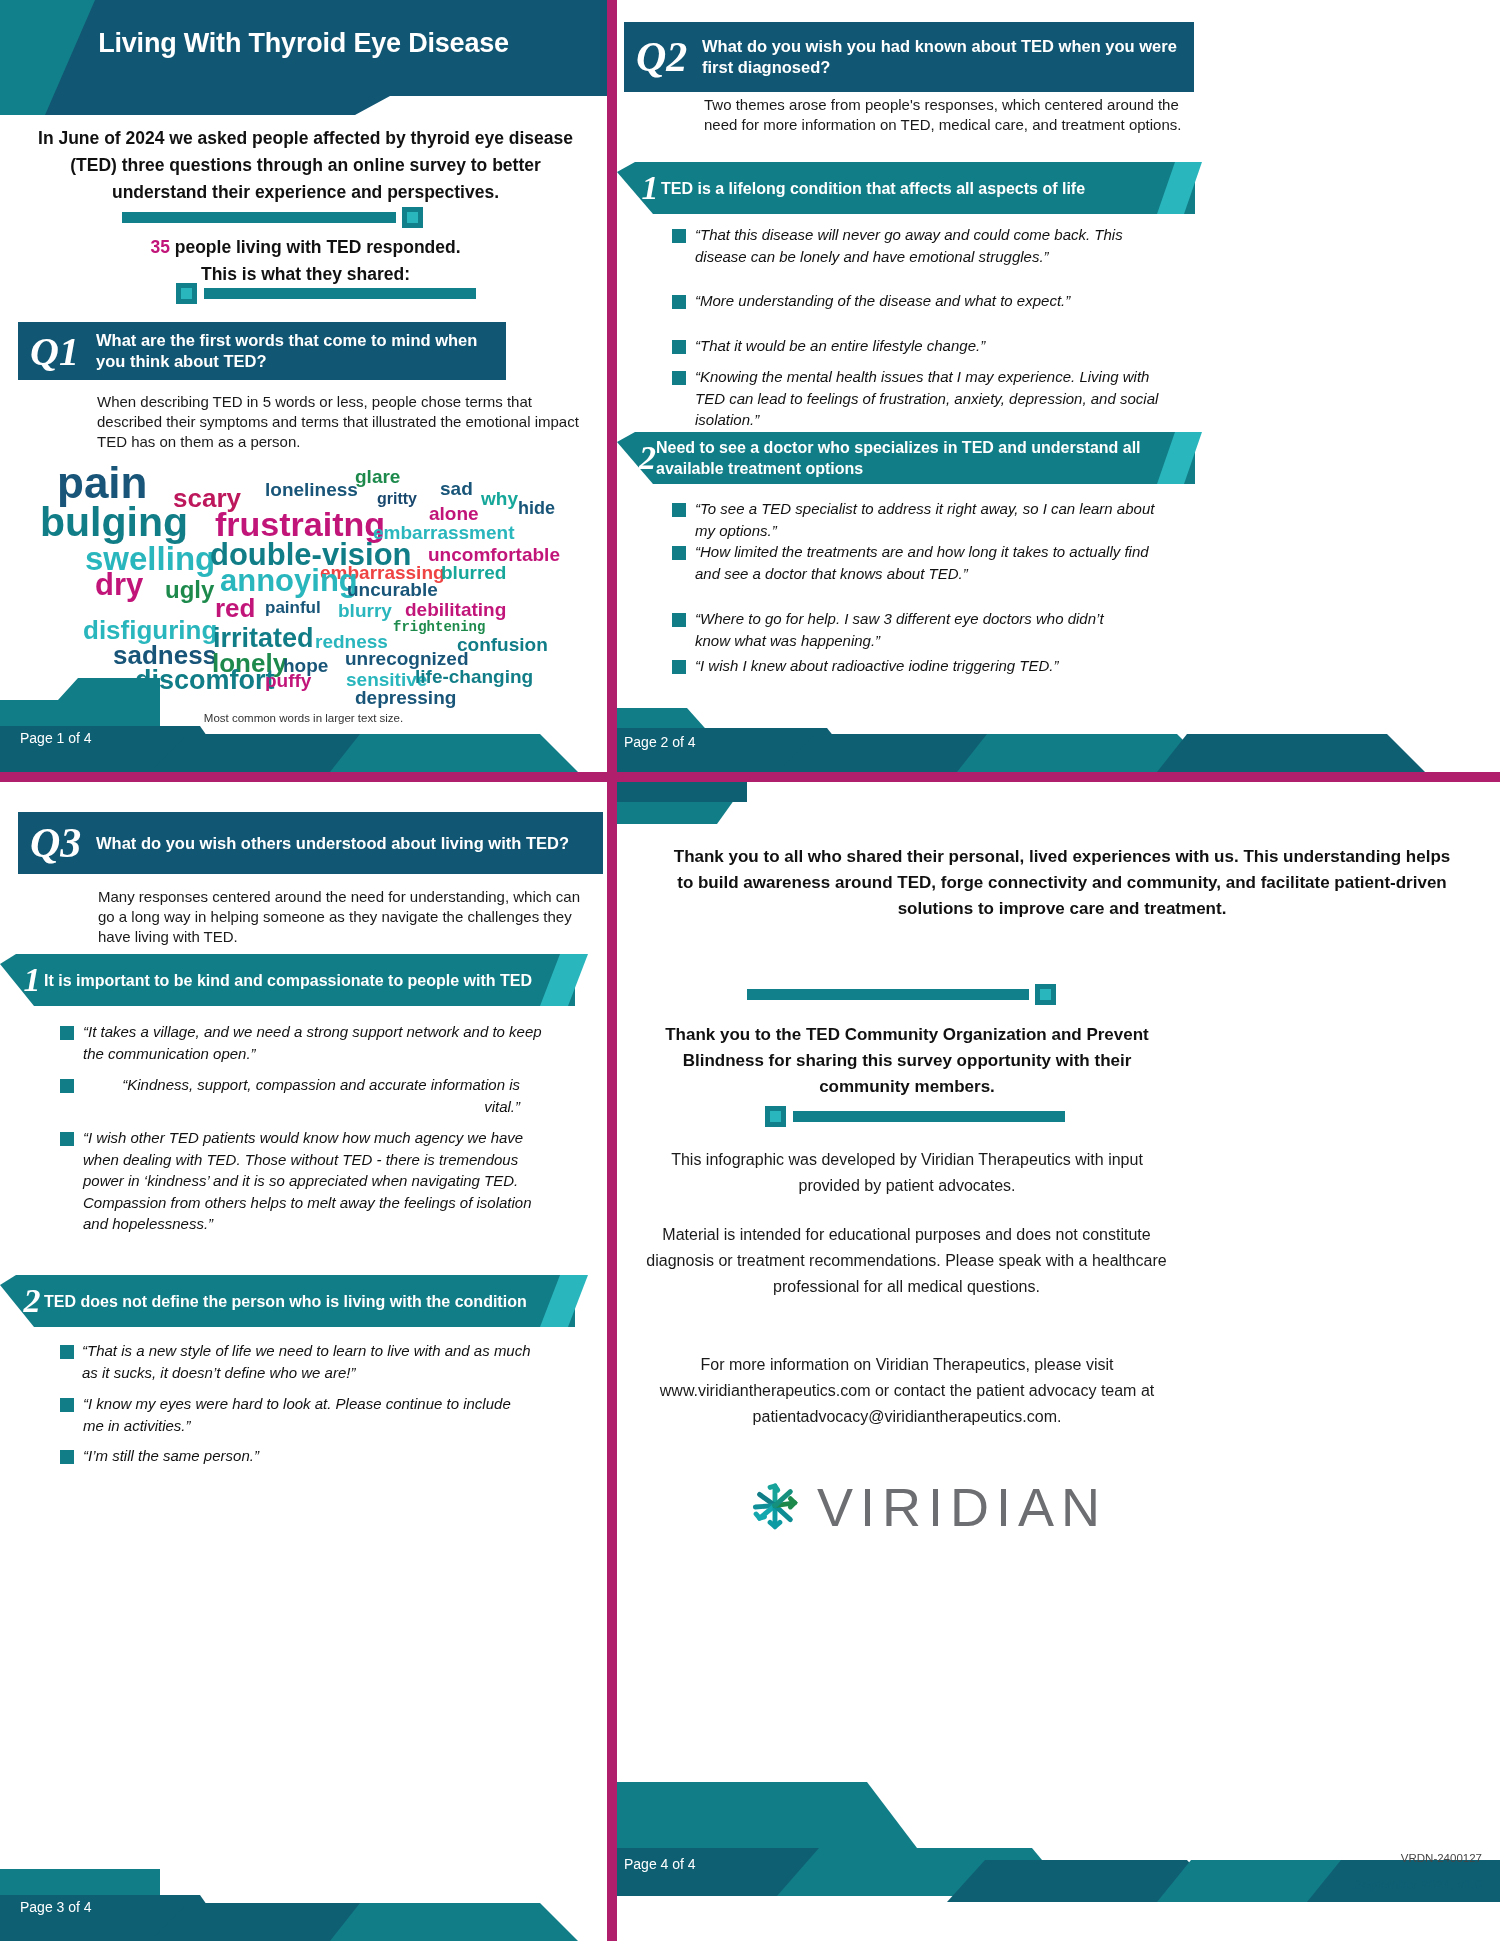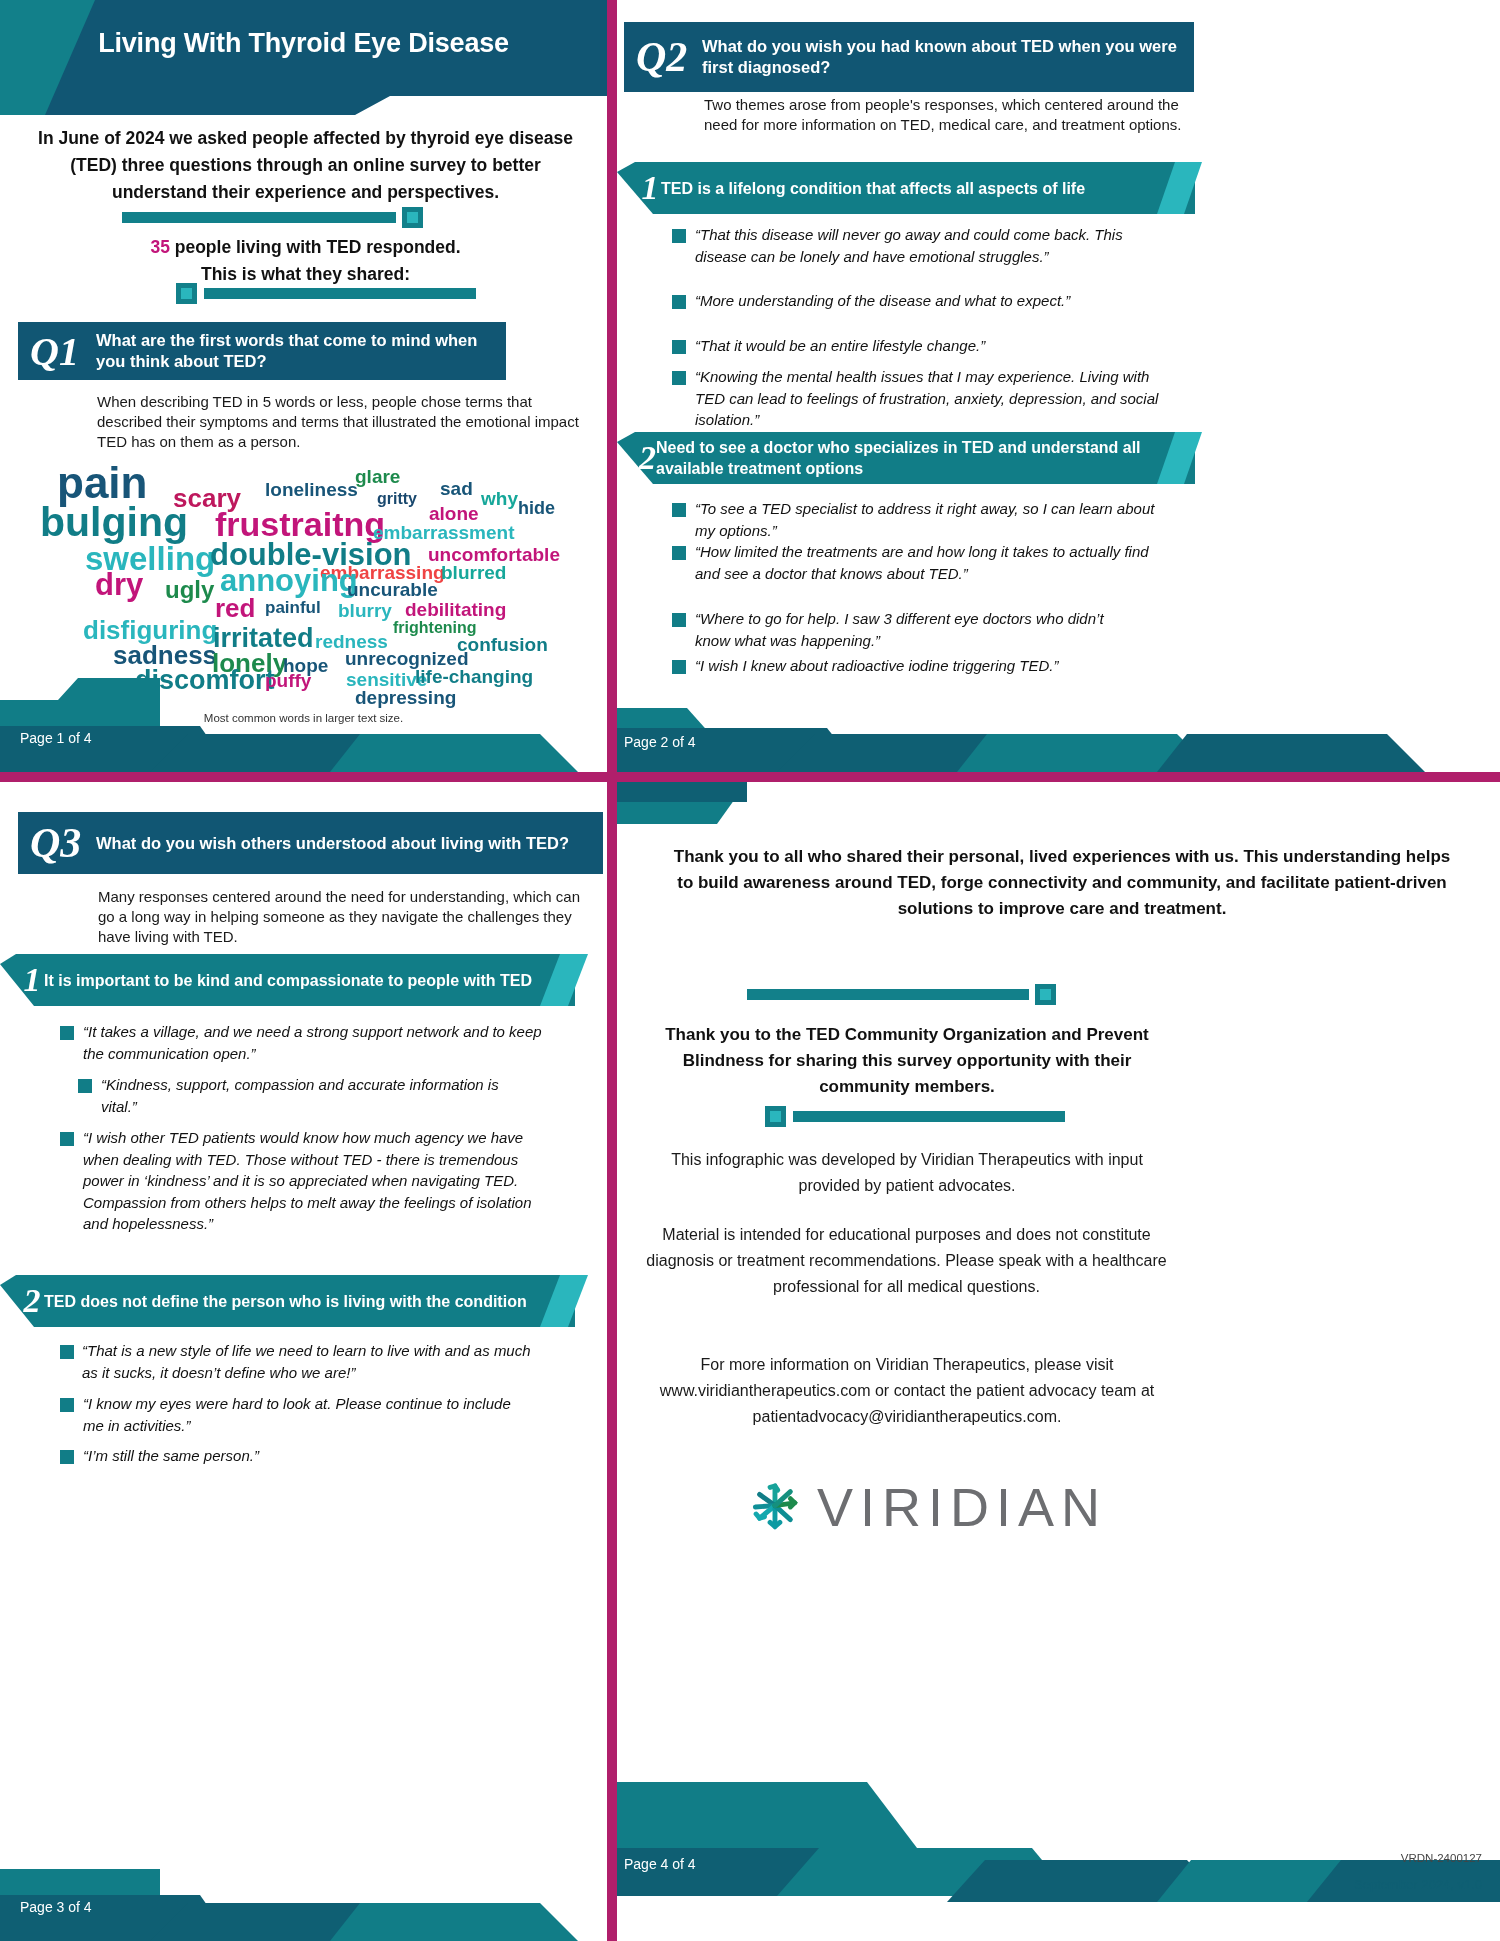--- a/index.html
+++ b/index.html
@@ -144,21 +144,21 @@
       <span style="left: 295px; top: 108px; font-size: 19px; color: #ef4444;">embarrassing</span>
       <span style="left: 416px; top: 108px; font-size: 19px; color: rgb(22, 167, 154);">blurred</span>
       <span style="left: 70px; top: 114px; font-size: 31px; color: rgb(194, 21, 122);">dry</span>
       <span style="left: 140px; top: 123px; font-size: 24px; color: rgb(29, 138, 76);">ugly</span>
       <span style="left: 195px; top: 110px; font-size: 31px; color: rgb(42, 182, 189);">annoying</span>
       <span style="left: 322px; top: 125px; font-size: 19px; color: rgb(24, 85, 120);">uncurable</span>
       <span style="left: 313px; top: 146px; font-size: 19px; color: rgb(42, 182, 189);">blurry</span>
       <span style="left: 380px; top: 145px; font-size: 19px; color: rgb(194, 21, 122);">debilitating</span>
       <span style="left: 190px; top: 140px; font-size: 26px; color: rgb(194, 21, 122);">red</span>
       <span style="left: 240px; top: 144px; font-size: 17px; color: rgb(24, 85, 120);">painful</span>
-      <span style="left: 368px; top: 165px; font-size: 16px; color: rgb(29, 138, 76);">frightening</span>
+      <span style="left: 368px; top: 165px; font-size: 14px; color: rgb(29, 138, 76); font-family: Liberation Mono, monospace;">frightening</span>
       <span style="left: 58px; top: 162px; font-size: 26px; color: rgb(42, 182, 189);">disfiguring</span>
       <span style="left: 188px; top: 170px; font-size: 27px; color: rgb(17, 125, 135);">irritated</span>
       <span style="left: 290px; top: 177px; font-size: 19px; color: rgb(42, 182, 189);">redness</span>
       <span style="left: 432px; top: 180px; font-size: 19px; color: rgb(17, 125, 135);">confusion</span>
       <span style="left: 88px; top: 187px; font-size: 26px; color: rgb(24, 85, 120);">sadness</span>
       <span style="left: 187px; top: 195px; font-size: 26px; color: rgb(29, 138, 76);">lonely</span>
       <span style="left: 258px; top: 201px; font-size: 19px; color: rgb(24, 85, 120);">hope</span>
       <span style="left: 320px; top: 194px; font-size: 19px; color: rgb(24, 85, 120);">unrecognized</span>
       <span style="left: 321px; top: 215px; font-size: 19px; color: rgb(42, 182, 189);">sensitive</span>
       <span style="left: 390px; top: 212px; font-size: 19px; color: rgb(17, 125, 135);">life-changing</span>
@@ -267,21 +267,21 @@
     <div class="tnum" style="padding-left:20px;">1</div>
     <div class="ttext">It is important to be kind and compassionate to people with TED</div>
   </div>
   <div style="position:absolute;left:540px;top:172px;width:48px;height:52px;background:#2ab6bd;
               clip-path:polygon(20px 0,48px 0,28px 52px,0 52px);"></div>
 
   <div class="quote" style="left:60px; top:239px; width:490px;">
     <div class="bullet"></div>
     <div class="qtxt">“It takes a village, and we need a strong support network and to keep the communication open.”</div>
   </div>
-  <div class="quote" style="left:78px; top:292px; width:460px;">
+  <div class="quote" style="left:60px; top:292px; width:460px;text-align:right;">
     <div class="bullet"></div>
     <div class="qtxt">“Kindness, support, compassion and accurate information is vital.”</div>
   </div>
   <div class="quote" style="left:60px; top:345px; width:500px;">
     <div class="bullet"></div>
     <div class="qtxt">“I wish other TED patients would know how much agency we have when dealing with TED. Those without TED - there is tremendous power in ‘kindness’ and it is so appreciated when navigating TED. Compassion from others helps to melt away the feelings of isolation and hopelessness.”</div>
   </div>
 
   <div class="tband" style="left:0; top:493px; width:575px;">
     <div class="tfill" style="clip-path:polygon(16px 0, 575px 0, 575px 52px, 34px 52px, 0 10px);"></div>

